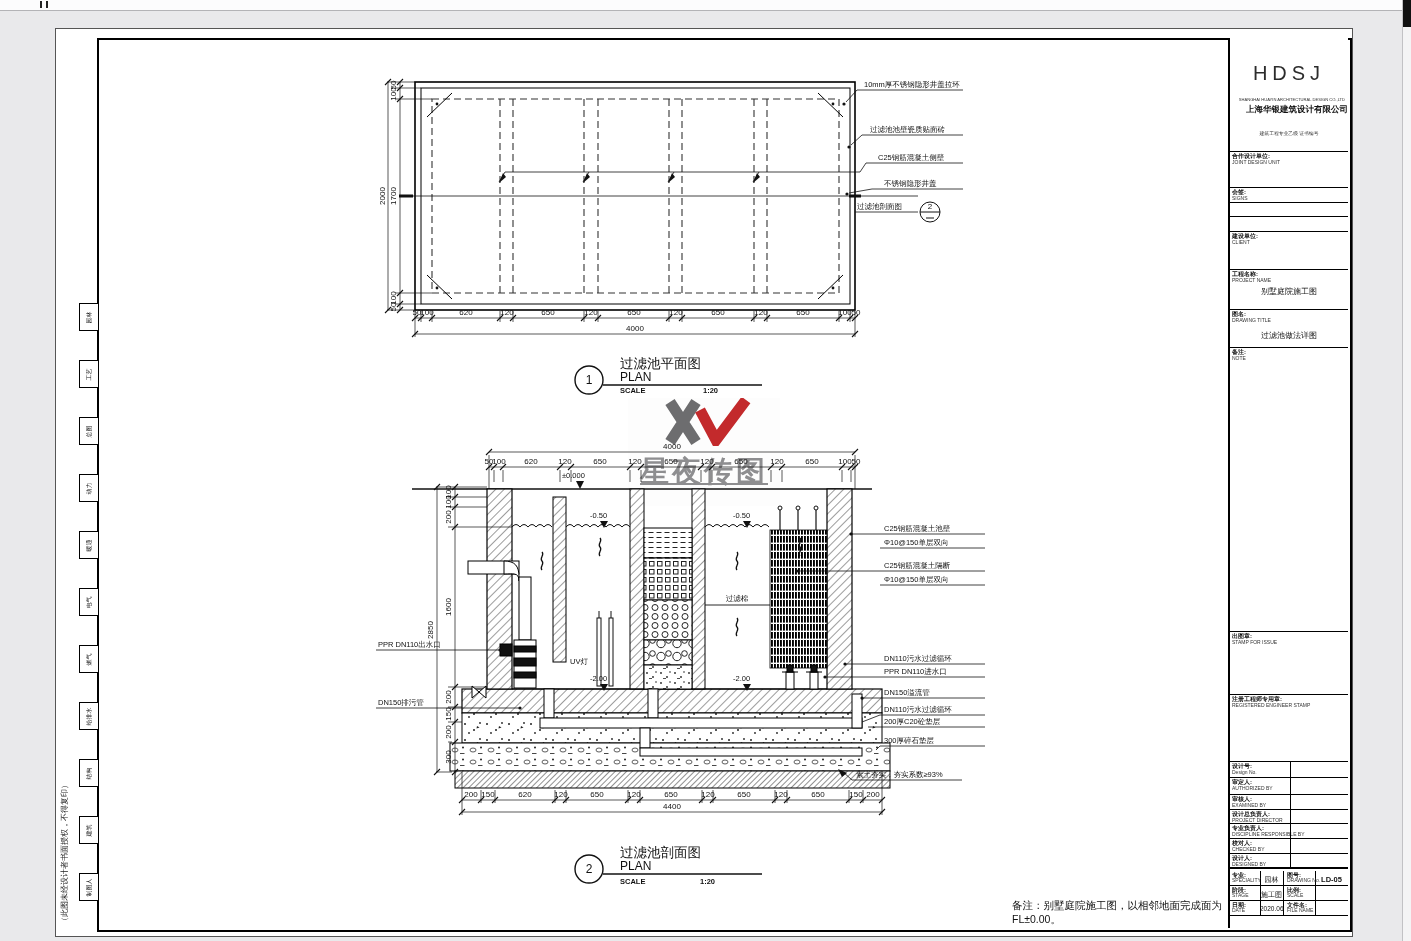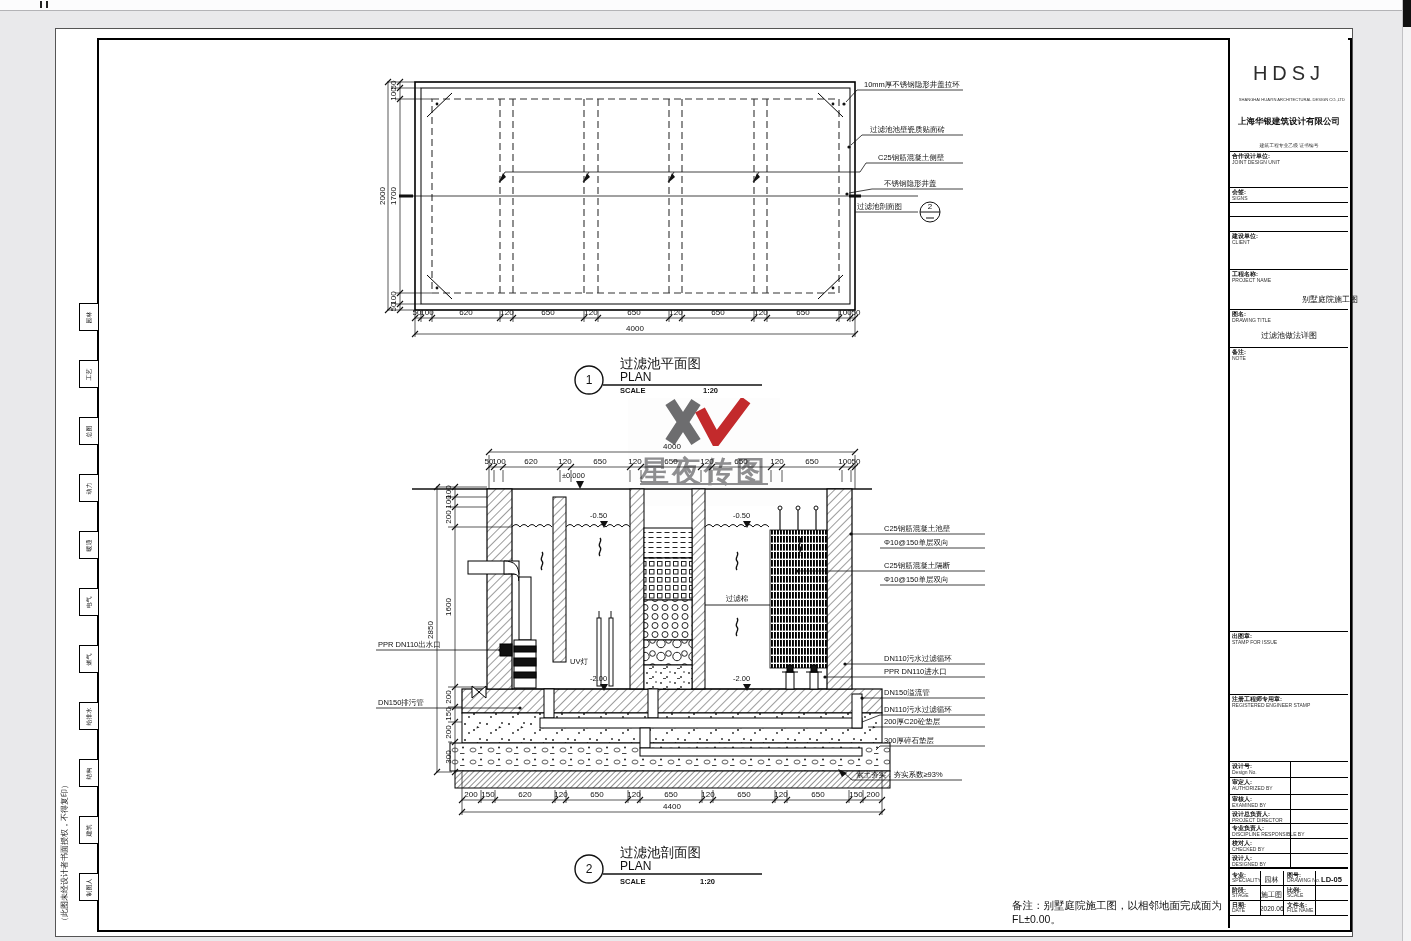--- a/index.html
+++ b/index.html
@@ -21,21 +21,21 @@
   .copyright{width:170px;height:14px;transform:rotate(-90deg);font-size:8px;color:#222;white-space:nowrap;text-align:center;}
   
   .tb{left:1230px;top:38px;width:118px;height:890px;background:#fff;font-size:6px;}
   .tbrow{position:absolute;left:0;width:118px;border-bottom:1.5px solid #000;box-sizing:border-box;}
   .tb-label{font-size:6px;line-height:7px;padding:1px 0 0 2px;font-weight:bold;}
   .tb-sub{font-size:5px;line-height:5px;padding:0 0 0 2px;color:#333;}
   .tb-valc{position:absolute;left:0;width:100%;text-align:center;font-size:8px;}
   .vline{position:absolute;top:0;bottom:0;width:1px;background:#000;}
   .logo-hdsj{margin-top:24px;text-align:center;font-size:20px;letter-spacing:5px;color:#2c2c2c;}
   .logo-en{text-align:center;font-size:4.8px;color:#333;margin-top:12px;white-space:nowrap;transform:scale(.85);}
-  .logo-cn{text-align:center;font-size:8.5px;font-weight:bold;margin-top:14px;}
+  .logo-cn{text-align:right;font-size:8.5px;font-weight:bold;margin-top:2px;}
   .logo-cert{text-align:center;font-size:4.8px;color:#333;margin-top:14px;}
   
   .wm{left:628px;top:398px;width:152px;height:108px;background:rgba(252,252,252,.5);text-align:center;}
   .wm-text{font-size:29px;font-weight:bold;color:#8e8e90;letter-spacing:3px;margin-top:2px;text-decoration:underline;}
   
   .note{left:1012px;top:899px;width:235px;font-size:10.5px;color:#111;}
   
   svg text{font-family:"Liberation Sans",sans-serif;fill:#111;}
   .d{font-size:8px;}
   .lb{font-size:7.5px;}
@@ -499,21 +499,21 @@
     </div>
     <div class="tbrow" style="top:165px;height:14px;"></div>
     <div class="tbrow" style="top:179px;height:15px;"></div>
     <div class="tbrow" style="top:194px;height:38px;">
       <div class="tb-label">建设单位:</div>
       <div class="tb-sub">CLIENT</div>
     </div>
     <div class="tbrow" style="top:232px;height:40px;">
       <div class="tb-label">工程名称:</div>
       <div class="tb-sub">PROJECT NAME</div>
-      <div class="tb-valc" style="top:24px;padding-left:41px;">别墅庭院施工图</div>
+      <div class="tb-valc" style="top:16px;">别墅庭院施工图</div>
     </div>
     <div class="tbrow" style="top:272px;height:38px;">
       <div class="tb-label">图名:</div>
       <div class="tb-sub">DRAWING TITLE</div>
       <div class="tb-valc" style="top:20px;">过滤池做法详图</div>
     </div>
     <div class="tbrow" style="top:310px;height:284px;">
       <div class="tb-label">备注:</div>
       <div class="tb-sub">NOTE</div>
     </div>

